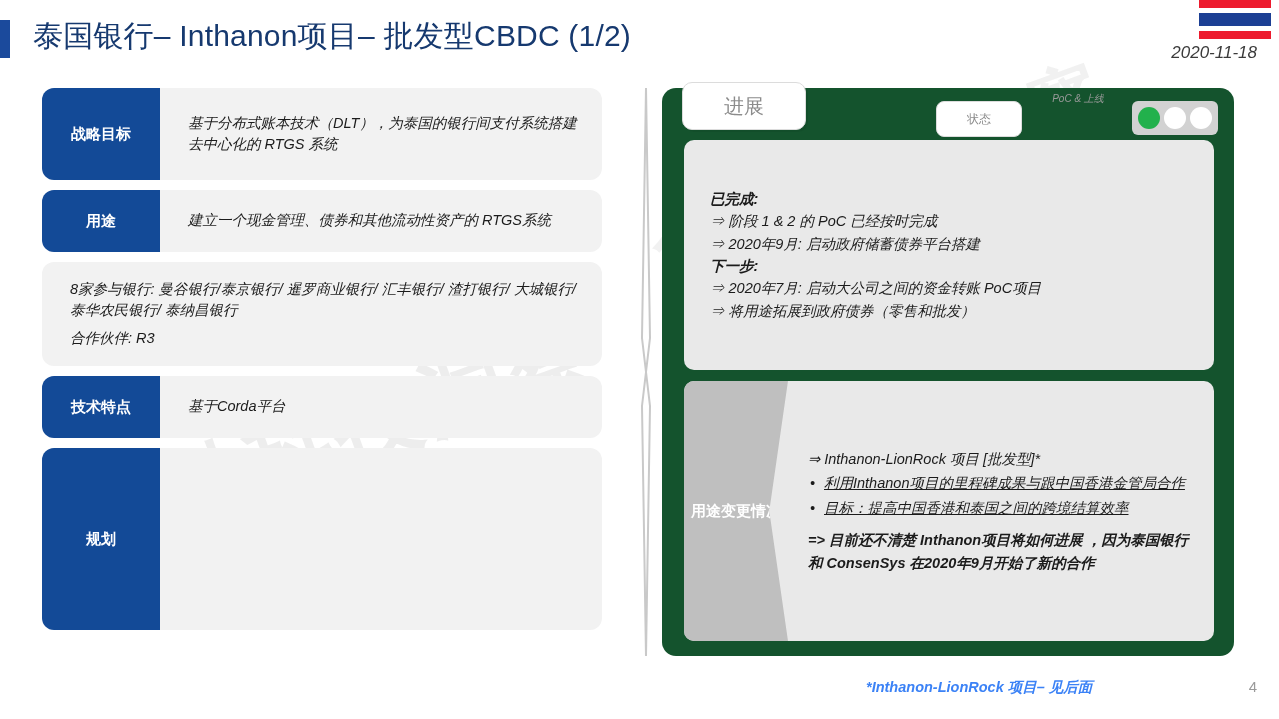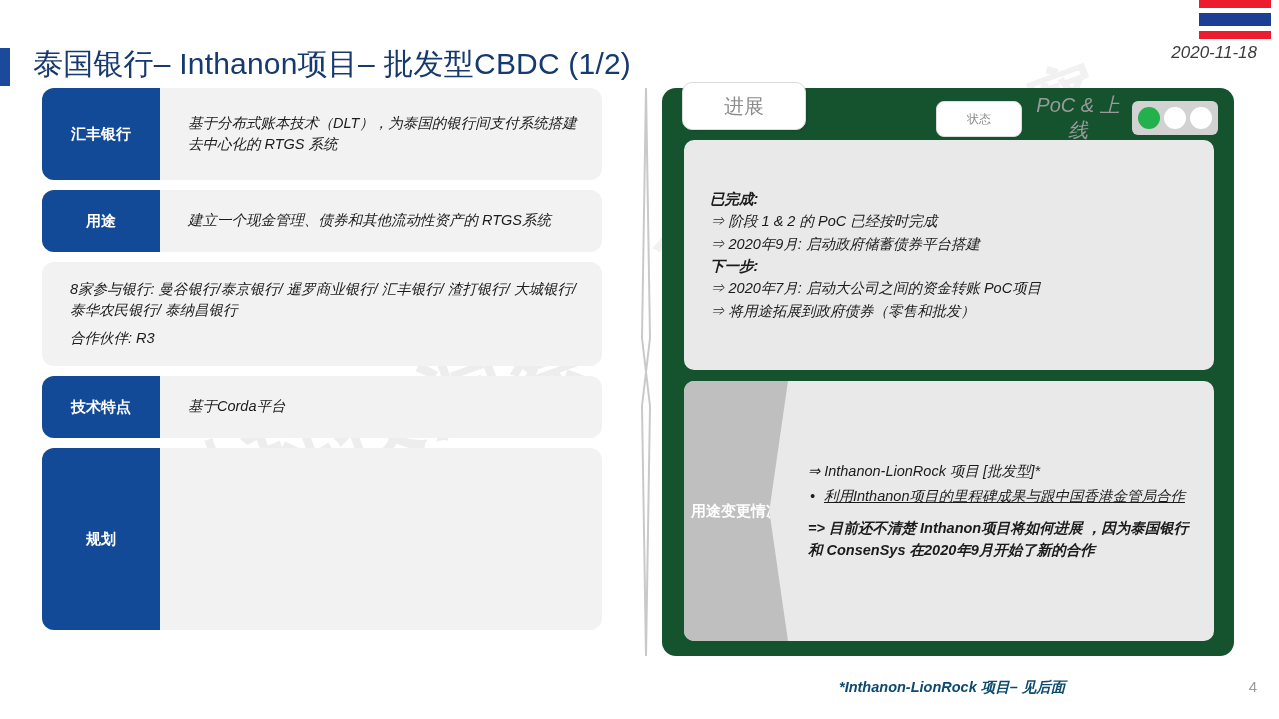--- a/index.html
+++ b/index.html
@@ -26,21 +26,21 @@
   .flag .stripe { position: absolute; left: 0; width: 100%; }
   .flag .s1 { top: 0;    height: 8px;  background: #ed1b2e; }
   .flag .s2 { top: 8px;  height: 5px;  background: #ffffff; }
   .flag .s3 { top: 13px; height: 13px; background: #1c3f94; }
   .flag .s4 { top: 26px; height: 5px;  background: #ffffff; }
   .flag .s5 { top: 31px; height: 8px;  background: #ed1b2e; }
 
   
   .title-bar {
     position: absolute;
-    top: 44px;
+    top: 16px;
     left: 0;
     width: 100%;
     height: 46px;
   }
   .title-accent {
     position: absolute;
     left: 0;
     top: 4px;
     width: 10px;
     height: 38px;
@@ -208,21 +208,21 @@
     align-items: center;
     justify-content: center;
     font-size: 12px;
     color: #8c8c8c;
   }
   .status-caption {
     position: absolute;
     right: 108px;
     top: 5px;
     width: 96px;
-    font-size: 20px;
+    font-size: 10px;
     font-style: italic;
     color: #9a9a9a;
     text-align: center;
     line-height: 1.25;
   }
   .lights {
     position: absolute;
     right: 16px;
     top: 13px;
     width: 86px;
@@ -284,25 +284,25 @@
   .arrow-line { white-space: nowrap; }
   .gap { height: 8px; }
 
   .dot-list { margin: 2px 0 0 0; padding: 0; list-style: none; }
   .dot-list li { position: relative; padding-left: 16px; margin-bottom: 2px; text-decoration: underline; }
   .dot-list li::before { content: "•"; position: absolute; left: 2px; top: 0; }
 
   
   .footnote {
     position: absolute;
-    left: 839px;
+    left: 866px;
     top: 678px;
     font-size: 14.5px;
     font-style: italic;
-    color: #0c4a6e;
+    color: #3b82f6;
     font-weight: bold;
   }
   .page-num {
     position: absolute;
     right: 22px;
     top: 678px;
     font-size: 15px;
     color: #9a9a9a;
   }
 </style>
@@ -322,21 +322,21 @@
 
 <div class="title-bar">
   <div class="title-accent"></div>
   <div class="title-text">泰国银行– Inthanon项目– 批发型CBDC (1/2)</div>
 </div>
 <div class="date-text">2020-11-18</div>
 
 <div class="left-panel">
 
   <div class="row" style="height:92px;">
-    <div class="row-label">汇丰银行</div>
+    <div class="row-label">战略目标</div>
     <div class="row-body">
       <div>基于分布式账本技术（DLT），为泰国的银行间支付系统搭建去中心化的 RTGS 系统</div>
     </div>
   </div>
 
   <div class="row" style="height:62px;justify-content:center;">
     <div class="row-label">用途</div>
     <div class="row-body">
       <div>建立一个现金管理、债券和其他流动性资产的 RTGS系统</div>
     </div>
@@ -390,20 +390,21 @@
       <div class="arrow-line">⇒ 将用途拓展到政府债券（零售和批发）</div>
     </div>
   </div>
 
   <div class="card c2">
     <div class="card-label">用途变更情况</div>
     <div class="card-body">
       <div>⇒ Inthanon-LionRock 项目 [批发型]*</div>
       <ul class="dot-list">
         <li>利用Inthanon项目的里程碑成果与跟中国香港金管局合作</li>
+        <li>目标：提高中国香港和泰国之间的跨境结算效率</li>
       </ul>
       <div class="gap"></div>
       <div class="strong">=&gt; 目前还不清楚 Inthanon项目将如何进展 ，因为泰国银行和 ConsenSys 在2020年9月开始了新的合作</div>
     </div>
   </div>
 
 </div>
 
 <div class="footnote">*Inthanon-LionRock 项目– 见后面</div>
 <div class="page-num">4</div>

